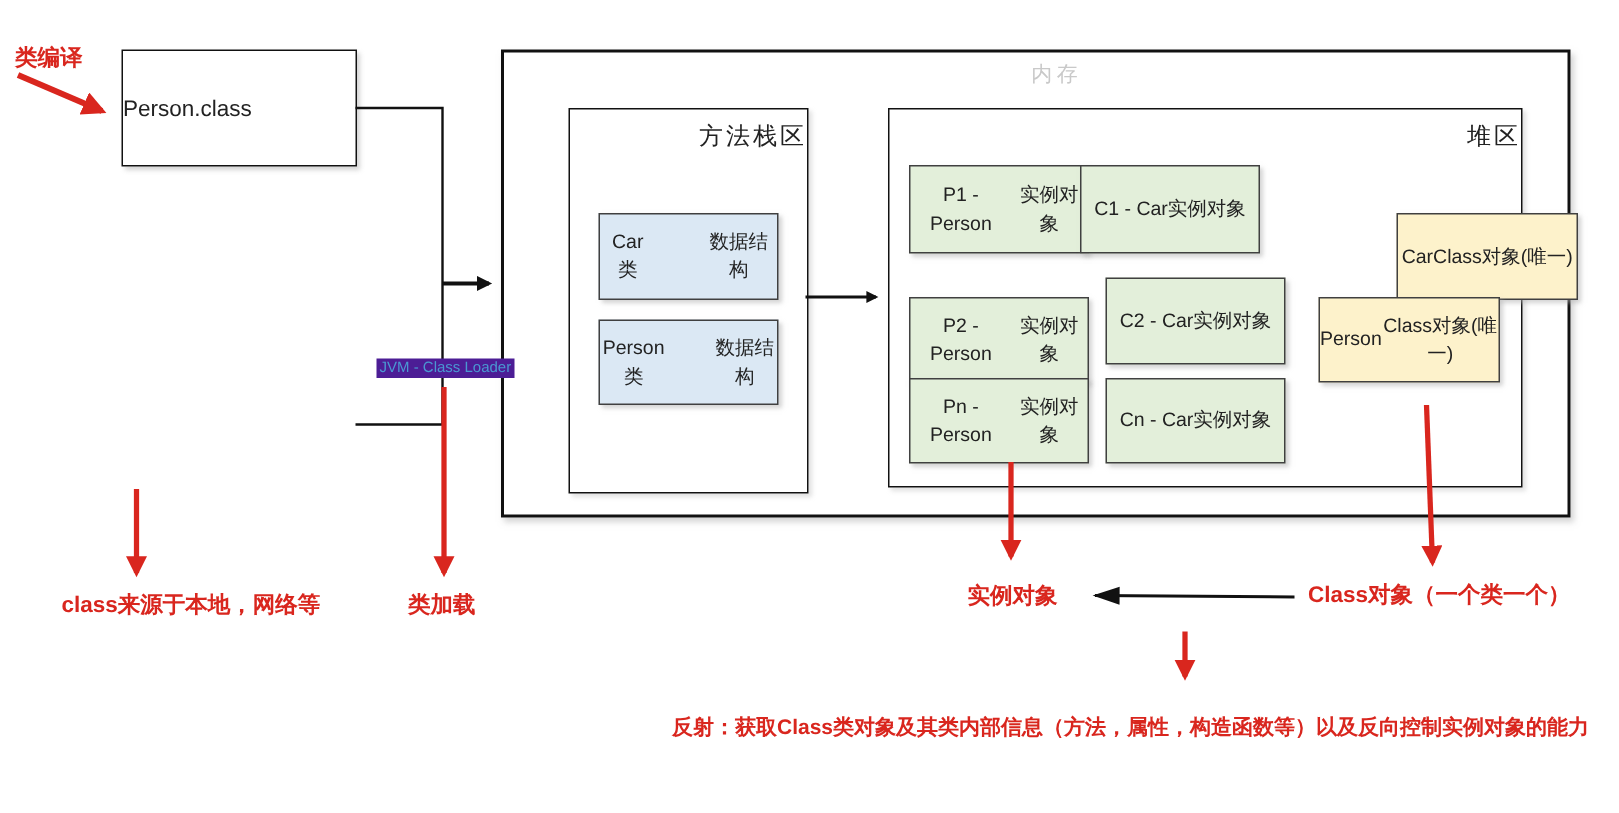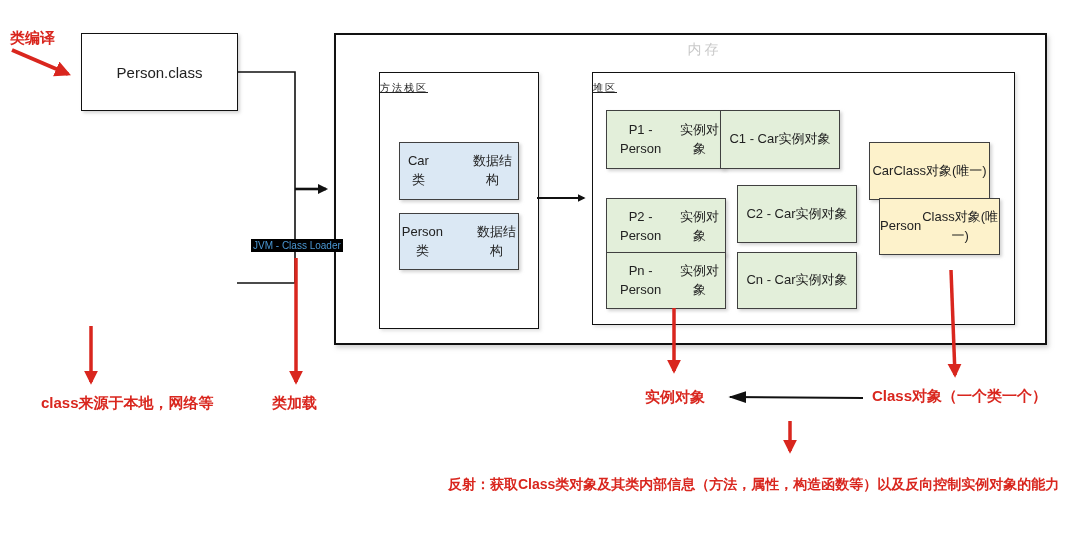--- a/index.html
+++ b/index.html
@@ -3,52 +3,52 @@
 <meta charset="utf-8">
 <style>
   html,body{margin:0;padding:0;background:#ffffff;}
   #canvas{
     position:relative;width:1079px;height:542px;background:#ffffff;overflow:hidden;
     font-family:"Liberation Sans","DejaVu Sans",sans-serif;color:#1a1a1a;
   }
   .abs{position:absolute;}
   
   .file-box{
-    border:1.6px solid #111;background:#fff;display:flex;align-items:center;justify-content:center;
+    border:1.6px solid #111;background:#fff;display:flex;align-items:center;justify-content:flex-start;
     font-size:15px;color:#222;box-shadow:2px 2px 3px rgba(160,160,160,.45);z-index:2;
   }
   
   .memory-box{
     border:2px solid #111;background:#fff;z-index:1;box-shadow:2px 3px 4px rgba(170,170,170,.5);
   }
   .memory-title{
     position:absolute;top:6px;left:0;width:100%;text-align:center;
     color:#c9c9c9;font-size:14px;letter-spacing:3px;padding-left:14px;
   }
   .region-box{
     position:absolute;border:1.3px solid #111;background:#fff;z-index:2;
     box-shadow:2px 2px 3px rgba(180,180,180,.4);
   }
   .region-title{
-    position:absolute;top:8px;left:0;width:100%;text-align:left;
-    font-size:10px;color:#222;letter-spacing:2px;text-decoration:underline;
+    position:absolute;top:8px;left:0;width:100%;text-align:right;
+    font-size:16px;color:#222;letter-spacing:2px;
   }
   .cell{
     position:absolute;border:1px solid #404040;display:flex;
     align-items:center;justify-content:center;font-size:13px;color:#222;line-height:1.45;
     box-shadow:2px 2px 3px rgba(175,175,175,.55);z-index:3;text-align:center;
   }
   .cell-blue{background:#dbe8f4;gap:30px;}
   .cell-green{background:#e3efda;}
   .cell-yellow{background:#fdf2cb;}
   .red-label{
     position:absolute;color:#d9261e;font-weight:bold;font-size:15px;white-space:nowrap;z-index:6;
   }
   .jvm-label{
-    position:absolute;color:#4a97d2;font-size:10px;background:#000000;padding:1px 2px;
+    position:absolute;color:#4a97d2;font-size:10px;background:#4c1d95;padding:1px 2px;
     white-space:nowrap;z-index:6;
   }
   #wires{position:absolute;left:0;top:0;z-index:5;pointer-events:none;}
 </style>
 </head>
 <body>
 
 <div id="canvas">
 
   <svg id="wires" width="1079" height="542" viewBox="0 0 1079 542">
@@ -123,21 +123,21 @@
   </div>
   <div class="cell cell-green" style="left:606px;top:252px;width:118px;height:55px;">
     <span>Pn - Person</span>
     <span>实例对象</span>
   </div>
   <div class="cell cell-green" style="left:737px;top:252px;width:118px;height:55px;">
     <span>Cn - Car</span>
     <span>实例对象</span>
   </div>
 
-  <div class="cell cell-yellow" style="left:869px;top:142px;width:119px;height:56px;">
+  <div class="cell cell-yellow" style="left:931px;top:142px;width:119px;height:56px;">
     <span>Car</span>
     <span>Class对象(唯一)</span>
   </div>
   <div class="cell cell-yellow" style="left:879px;top:198px;width:119px;height:55px;">
     <span>Person</span>
     <span>Class对象(唯一)</span>
   </div>
 
   <div class="red-label" style="left:10px;top:29px;">类编译</div>
   <div class="red-label" style="left:41px;top:394px;">class来源于本地，网络等</div>

